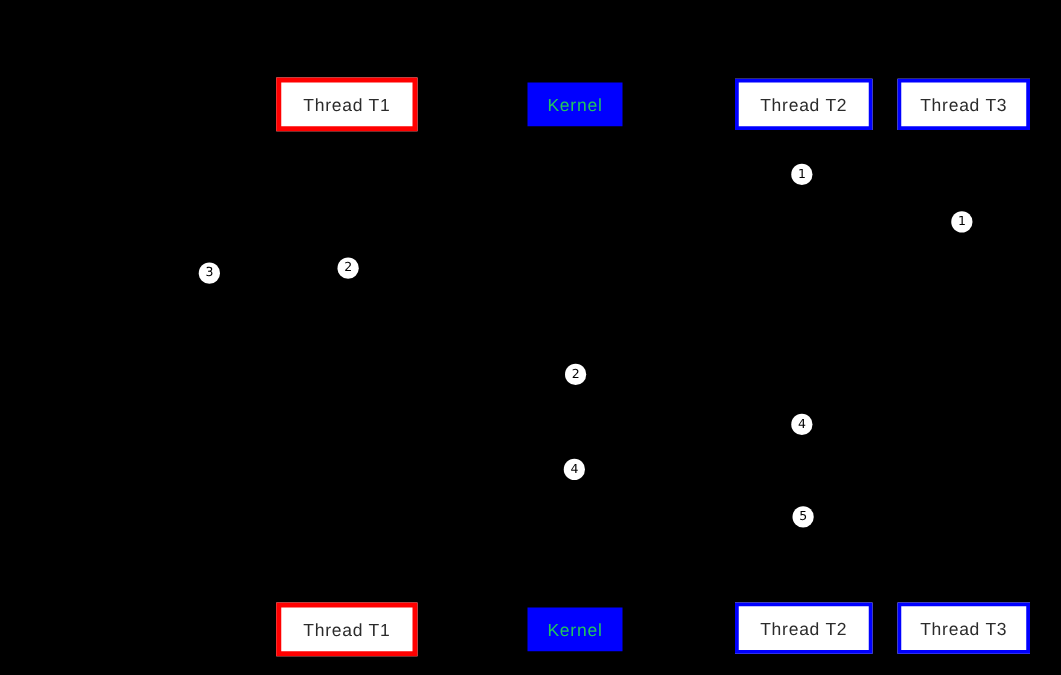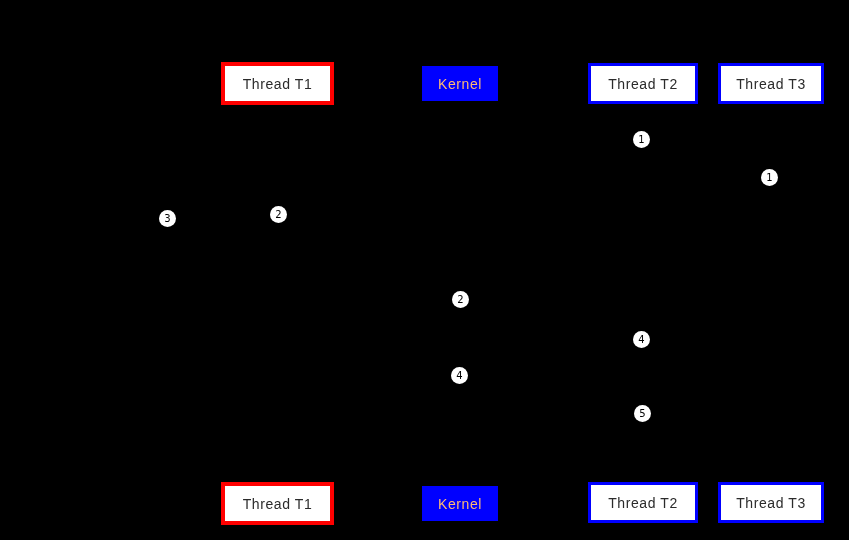--- a/index.html
+++ b/index.html
@@ -34,21 +34,21 @@
     line-height: 1;
   }
 
   .lifeline-box.boxed {
     background: #ffffff;
     color: #2b2b2b;
     border-style: solid;
   }
 
   .lifeline-box.filled {
-    color: #fdba74;
+    color: #22c55e;
     border: 0;
   }
 
   
   .lifeline-line {
     position: absolute;
     width: 1px;
     background: #000000;
   }
 

